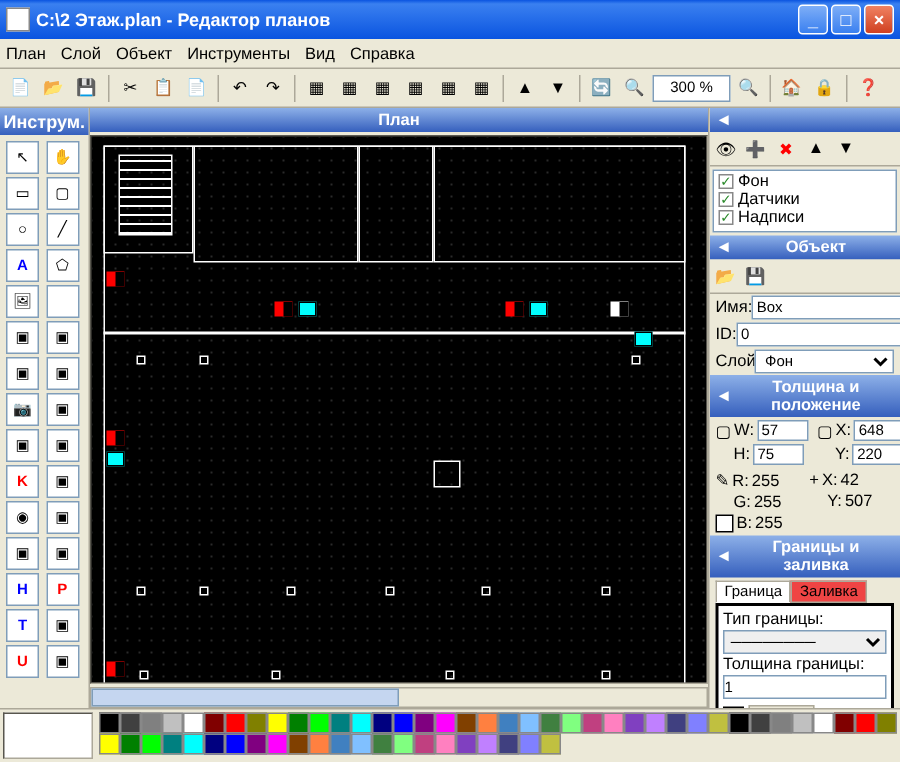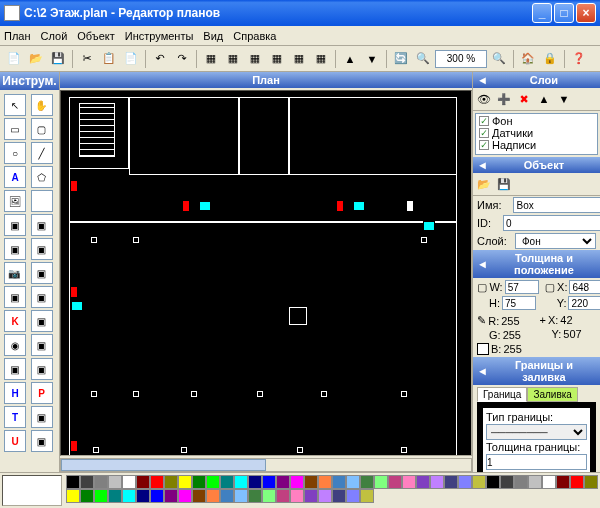--- a/index.html
+++ b/index.html
@@ -43,31 +43,31 @@
 .sb.h .thumb { width: 50%; height: 100%; }
 
 .props { width: 128px; background: #ece9d8; border-left: 1px solid #aca899; overflow-y: auto; }
 .panel-hdr { background: linear-gradient(#8db0e8,#355fbd); color: #fff; font-weight: bold; padding: 2px 4px; display: flex; align-items: center; font-size: 10px;}
 .panel-hdr .arrow { margin-right: 4px; }
 .iconrow { display: flex; gap: 2px; padding: 2px; background:#ece9d8; border-bottom:1px solid #aca899;}
 .iconrow .i { width: 18px; height: 18px; display: flex; align-items: center; justify-content: center; }
 .layerlist { background: #fff; border: 1px solid #7f9db9; margin: 2px; height: 42px; padding: 1px; }
 .layerlist div { display: flex; align-items: center; gap: 3px; font-size: 10px; padding: 0 2px;}
 .layerlist .ck { width: 10px; height: 10px; border: 1px solid #888; display:flex;align-items:center;justify-content:center;color:#2a8a2a;font-size:9px;line-height:9px;}
-.row { display: flex; align-items: center; padding: 1px 4px; gap: 12px; font-size: 10px;}
+.row { display: flex; align-items: center; padding: 1px 4px; gap: 0; font-size: 10px;}
 .row label { width: 26px; }
 .row input, .row select { flex: 1; border: 1px solid #7f9db9; height: 16px; font-size: 10px; padding: 0 2px; background:#fff;}
 .dimrow { display: flex; padding: 1px 4px; gap: 6px; font-size: 10px;}
 .dimcol { flex: 1; }
 .dimcol div { display: flex; align-items: center; gap: 2px; padding: 1px 0;}
 .dimcol input { width: 34px; border: 1px solid #7f9db9; height: 14px; font-size: 10px; padding: 0 2px;}
 .tabs { display: flex; margin: 2px 4px 0; }
-.tab { border: 1px solid #aca899; padding: 1px 5px; font-size: 10px; background:#bef264;}
+.tab { border: 1px solid #aca899; padding: 1px 5px; font-size: 10px; background:#ef4444;}
 .tab.active { background: #fff; border-bottom-color: #fff;}
-.tabbody { border: 6px solid #000000; margin: 0 4px 4px; padding: 3px; background:#fff; font-size:10px;}
+.tabbody { border: 2px solid #000000; margin: 0 4px 4px; padding: 3px; background:#fff; font-size:10px;}
 .tabbody select, .tabbody input { width: 100%; border: 1px solid #7f9db9; height: 16px; margin: 1px 0; font-size:10px;}
 .colorbtn { display: flex; align-items: center; gap: 3px; margin-top: 3px;}
 .colorbtn .sw { width: 14px; height: 14px; border: 1px solid #000; background:#fff;}
 .colorbtn button { border: 1px solid #aca899; padding: 1px 6px; background:#ece9d8; font-size:10px;}
 
 .bottom { height: 36px; display:flex; border-top:1px solid #aca899;}
 .preview { width: 60px; background:#fff; border:1px inset #aca899; margin:2px;}
 .palette { flex:1; display:flex; flex-wrap:wrap; align-content:flex-start; padding:2px; gap:0;}
 .palette div { width:14px; height:14px; border:1px solid #888;}
 </style>
@@ -198,21 +198,20 @@
       <div class="sq" style="left:340px;top:356px"></div>
     </div>
     <div class="sb h">
         <div class="thumb"></div>
       </div>
   </div>
 
   <div class="props">
     <div class="panel-hdr">
         <span class="arrow">◄</span>
-        <span style="flex:1;text-align:center">Слои</span>
       </div>
     <div class="iconrow">
       <div class="i">👁</div>
       <div class="i" style="color:#008000">➕</div>
       <div class="i" style="color:#ff0000">✖</div>
       <div class="i">▲</div>
       <div class="i">▼</div>
     </div>
     <div class="layerlist">
       <div>

